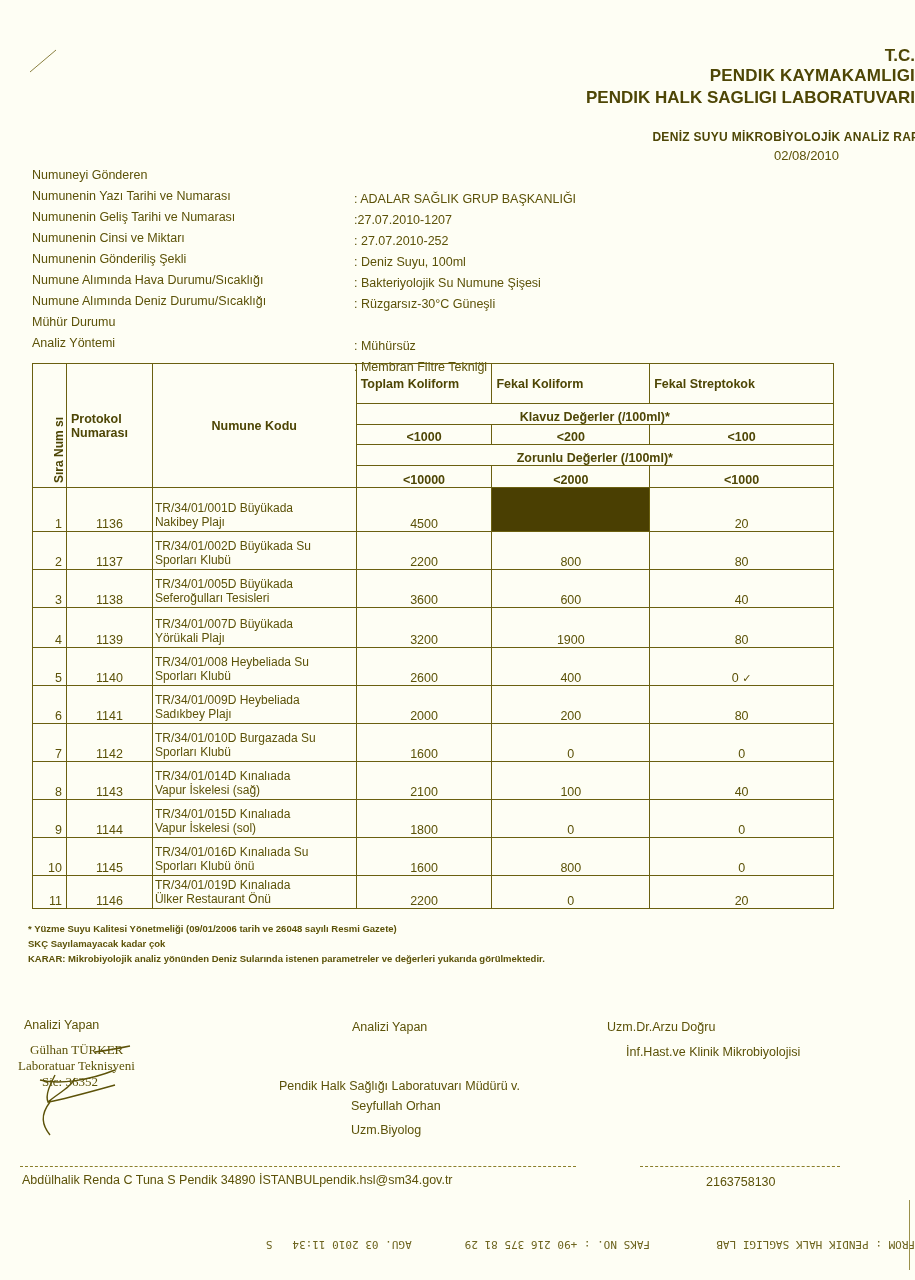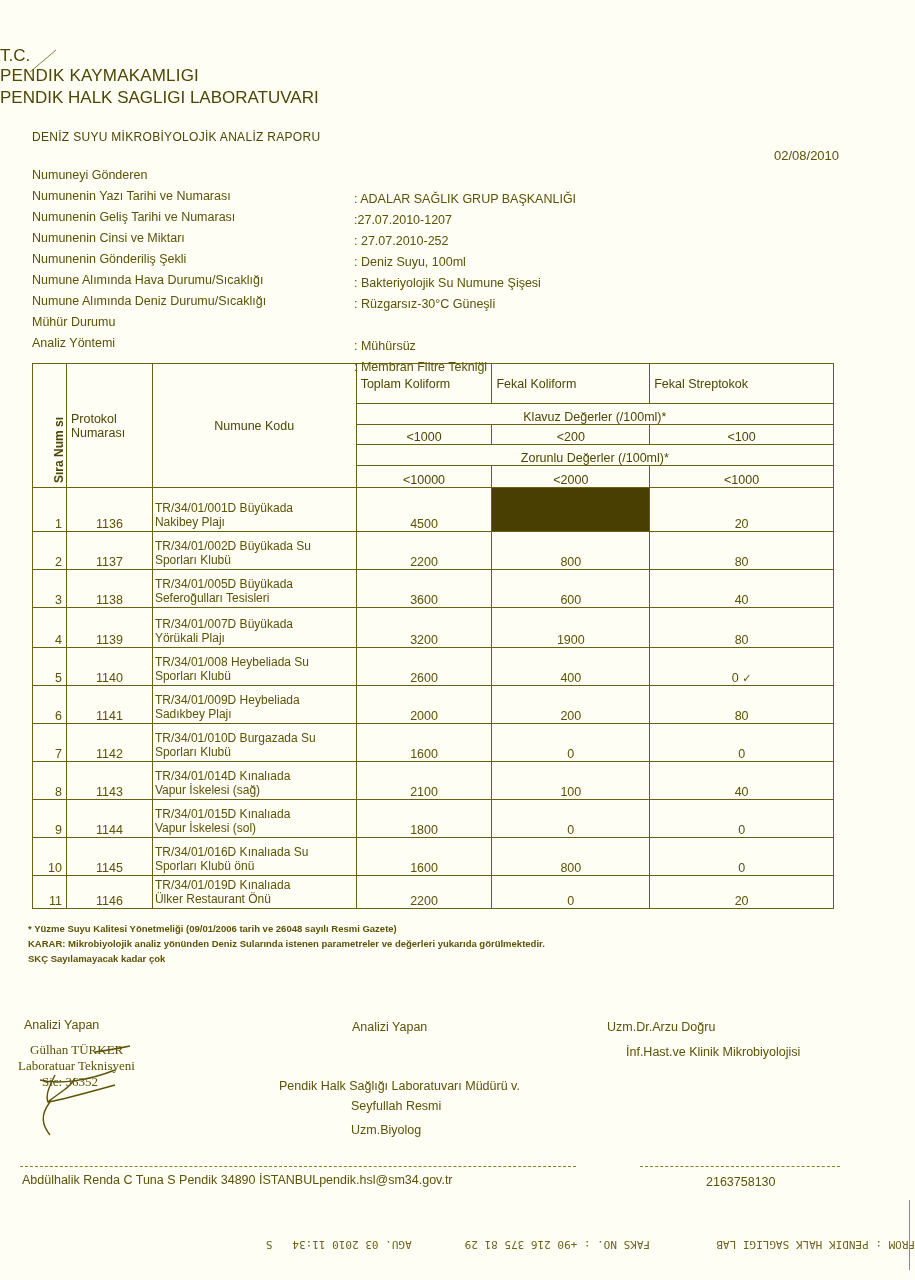--- a/index.html
+++ b/index.html
@@ -3,40 +3,40 @@
 <meta charset="utf-8">
 <style>
   html, body { margin: 0; padding: 0; }
   body {
     width: 915px; height: 1280px; position: relative; overflow: hidden;
     background: #fefef4;
     font-family: "Liberation Sans", sans-serif;
     color: #5c5208;
   }
   .abs { position: absolute; }
-  .header-center { left: 0; width: 915px; text-align: left; font-weight: normal; }
+  .header-center { left: 0; width: 915px; text-align: right; font-weight: bold; }
   .h1 { top: 46px; font-size: 17px; color: #4e4605; }
   .h2 { top: 66px; font-size: 17px; color: #4e4605; letter-spacing: 0.2px; }
   .h3 { top: 88px; font-size: 17px; color: #4e4605; }
   .h4 { top: 130px; font-size: 12px; color: #4e4605; letter-spacing: 0.3px; margin-left: 32px; }
   .date { top: 148px; left: 774px; font-size: 13px; }
   .info { left: 32px; top: 168px; width: 820px; font-size: 12.5px; }
   .info-row { height: 21px; display: flex; }
   .info-label { width: 322px; }
   .info-value { flex: 1; margin-top: 24px; }
 
   table.results {
     position: absolute; left: 32px; top: 363px;
     border-collapse: collapse; font-size: 12.5px;
     width: 802px;
   }
   table.results td {
     border: 1px solid #6b6010; padding: 0 4px; vertical-align: bottom;
   }
-  .hdr-bold { font-weight: normal; color: #4e4605; }
+  .hdr-bold { font-weight: bold; color: #4e4605; }
   .vert {
     writing-mode: vertical-rl; transform: rotate(180deg);
     font-weight: bold; font-size: 12px; text-align: left; padding: 4px 0 !important;
   }
   .num { text-align: center; }
   .right { text-align: right; }
   .code { font-size: 12px; line-height: 14px; padding: 2px 2px !important; }
   .blacked { background: #4a3f02; }
 
   .notes { left: 28px; top: 921px; font-size: 9.5px; line-height: 15px; font-weight: bold; color: #5c5208; }
@@ -251,37 +251,37 @@
         </td>
     <td class="num">2200</td>
     <td class="num">0</td>
     <td class="num">20</td>
   </tr>
 </tbody>
   </table>
 
 <div class="abs notes">
   <div>* Yüzme Suyu Kalitesi Yönetmeliği (09/01/2006 tarih ve 26048 sayılı Resmi Gazete)</div>
+  <div>SKÇ Sayılamayacak kadar çok</div>
   <div>KARAR: Mikrobiyolojik analiz yönünden Deniz Sularında istenen parametreler ve değerleri  yukarıda görülmektedir.</div>
-  <div>SKÇ Sayılamayacak kadar çok</div>
 </div>
 
 <div class="abs sig" style="left:24px;top:1018px">Analizi Yapan</div>
 <div class="abs serif" style="left:30px;top:1042px">Gülhan TÜRKER</div>
 <div class="abs serif" style="left:18px;top:1058px">Laboratuar Teknisyeni</div>
 <div class="abs serif" style="left:42px;top:1074px">Sic: 36352</div>
 <svg class="abs" style="left:20px;top:1040px" width="120" height="100">
   <path d="M75 12 C 90 10, 100 8, 110 6 M20 40 C 40 45, 70 40, 95 30 M35 35 C 30 45, 25 55, 28 62 C 40 52, 50 48, 55 38 M28 62 C 40 60, 70 52, 95 45 M30 62 C 20 75, 22 85, 30 95" fill="none" stroke="#5c5208" stroke-width="1.4"></path>
 </svg>
 
 <div class="abs sig" style="left:352px;top:1020px">Analizi Yapan</div>
 <div class="abs sig" style="left:607px;top:1020px">Uzm.Dr.Arzu Doğru</div>
 <div class="abs sig" style="left:626px;top:1045px">İnf.Hast.ve Klinik Mikrobiyolojisi</div>
 <div class="abs sig" style="left:279px;top:1079px">Pendik Halk Sağlığı Laboratuvarı Müdürü v.</div>
-<div class="abs sig" style="left:351px;top:1099px">Seyfullah Resmi</div>
+<div class="abs sig" style="left:351px;top:1099px">Seyfullah Orhan</div>
 <div class="abs sig" style="left:351px;top:1123px">Uzm.Biyolog</div>
 
 <div class="abs footer-line" style="left:20px;top:1166px;width:556px"></div>
 <div class="abs footer-line" style="left:640px;top:1166px;width:200px"></div>
 <div class="abs sig" style="left:22px;top:1173px;font-size:12.5px">Abdülhalik Renda C Tuna S Pendik 34890 İSTANBULpendik.hsl@sm34.gov.tr</div>
 <div class="abs sig" style="left:706px;top:1175px">2163758130</div>
 
 <div class="abs fax">FROM : PENDIK HALK SAGLIGI LAB          FAKS NO. : +90 216 375 81 29        AGU. 03 2010 11:34   S</div>
 <div class="abs" style="left:909px;top:1200px;width:1px;height:70px;background:#9a904a"></div>
 

